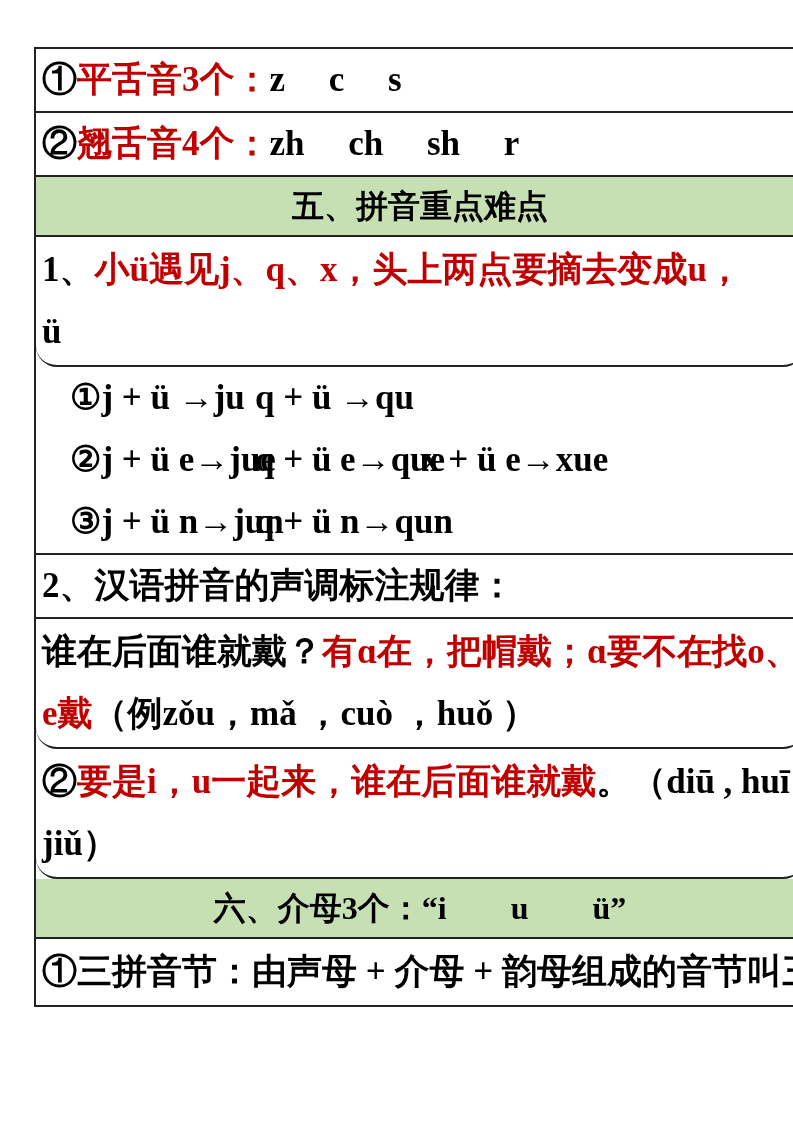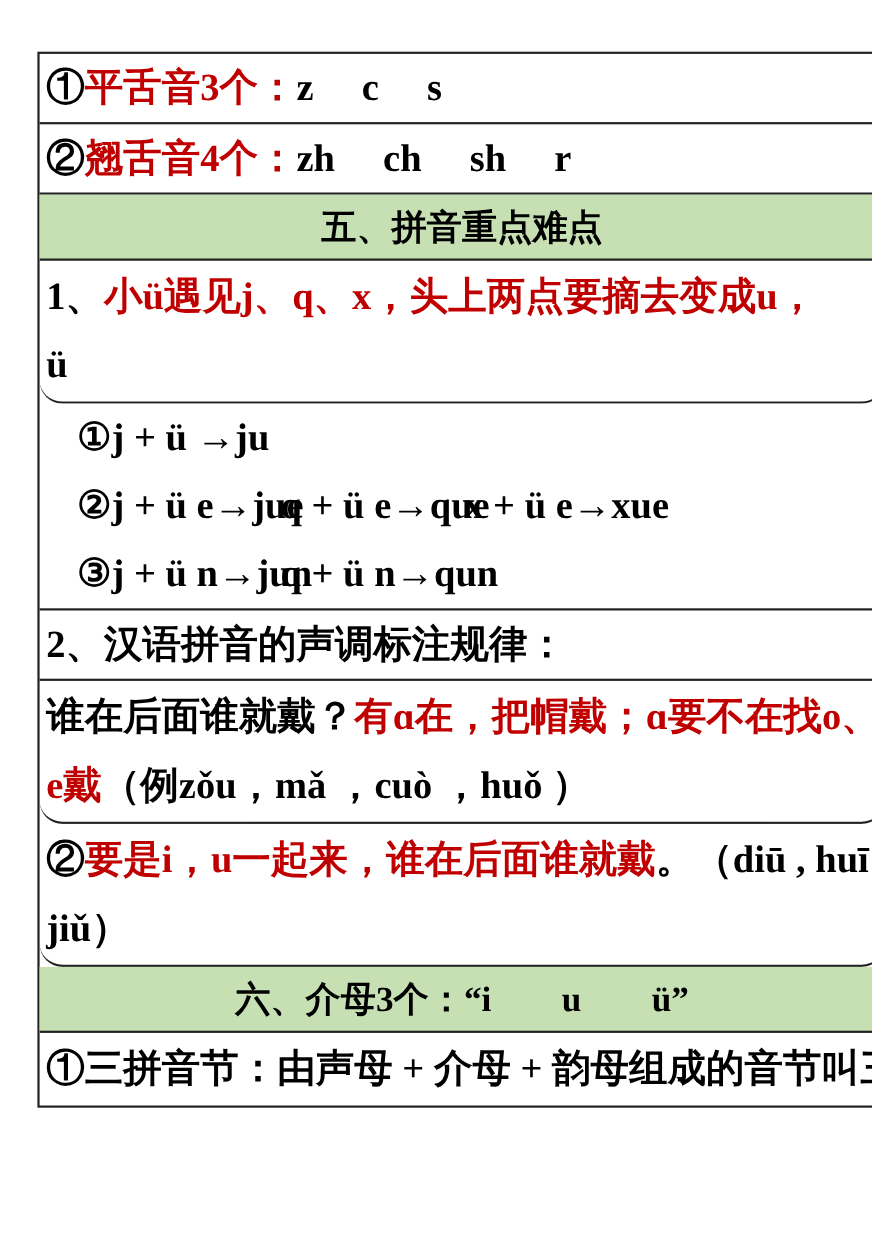--- a/index.html
+++ b/index.html
@@ -68,20 +68,21 @@
     <div class="row header">
       <div class="line"><span class="seg black">五、拼音重点难点</span></div>
     </div>
     <div class="row multi multi">
       <div class="line"><span class="seg black">1、</span><span class="seg red">小ü遇见j、q、x，头上两点要摘去变成u，</span></div>
       <div class="line"><span class="seg black">ü</span></div>
     </div>
     <div class="row grid">
       <div class="line">
         <span class="seg black">①j + ü →ju</span>
+        <span class="seg black">q + ü →qu</span>
       </div>
       <div class="line">
         <span class="seg black">②j + ü e→jue</span>
         <span class="seg black">q + ü e→que</span>
         <span class="seg black">x + ü e→xue</span>
       </div>
       <div class="line">
         <span class="seg black">③j + ü n→jun</span>
         <span class="seg black">q + ü n→qun</span>
       </div>

